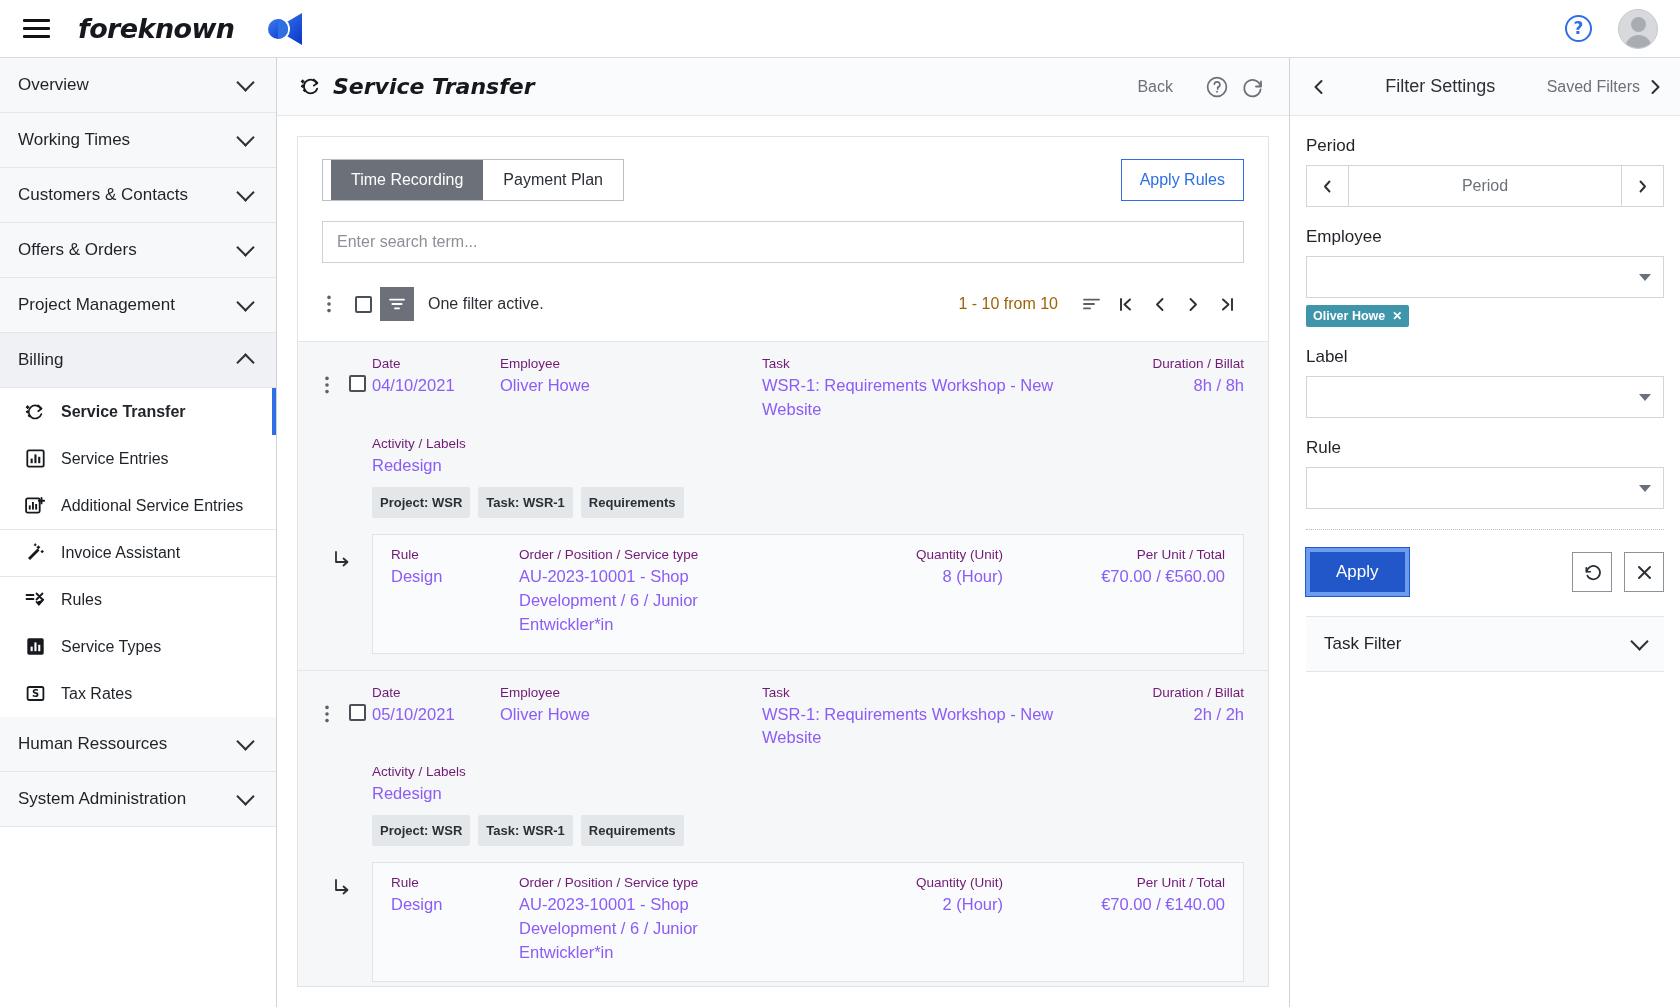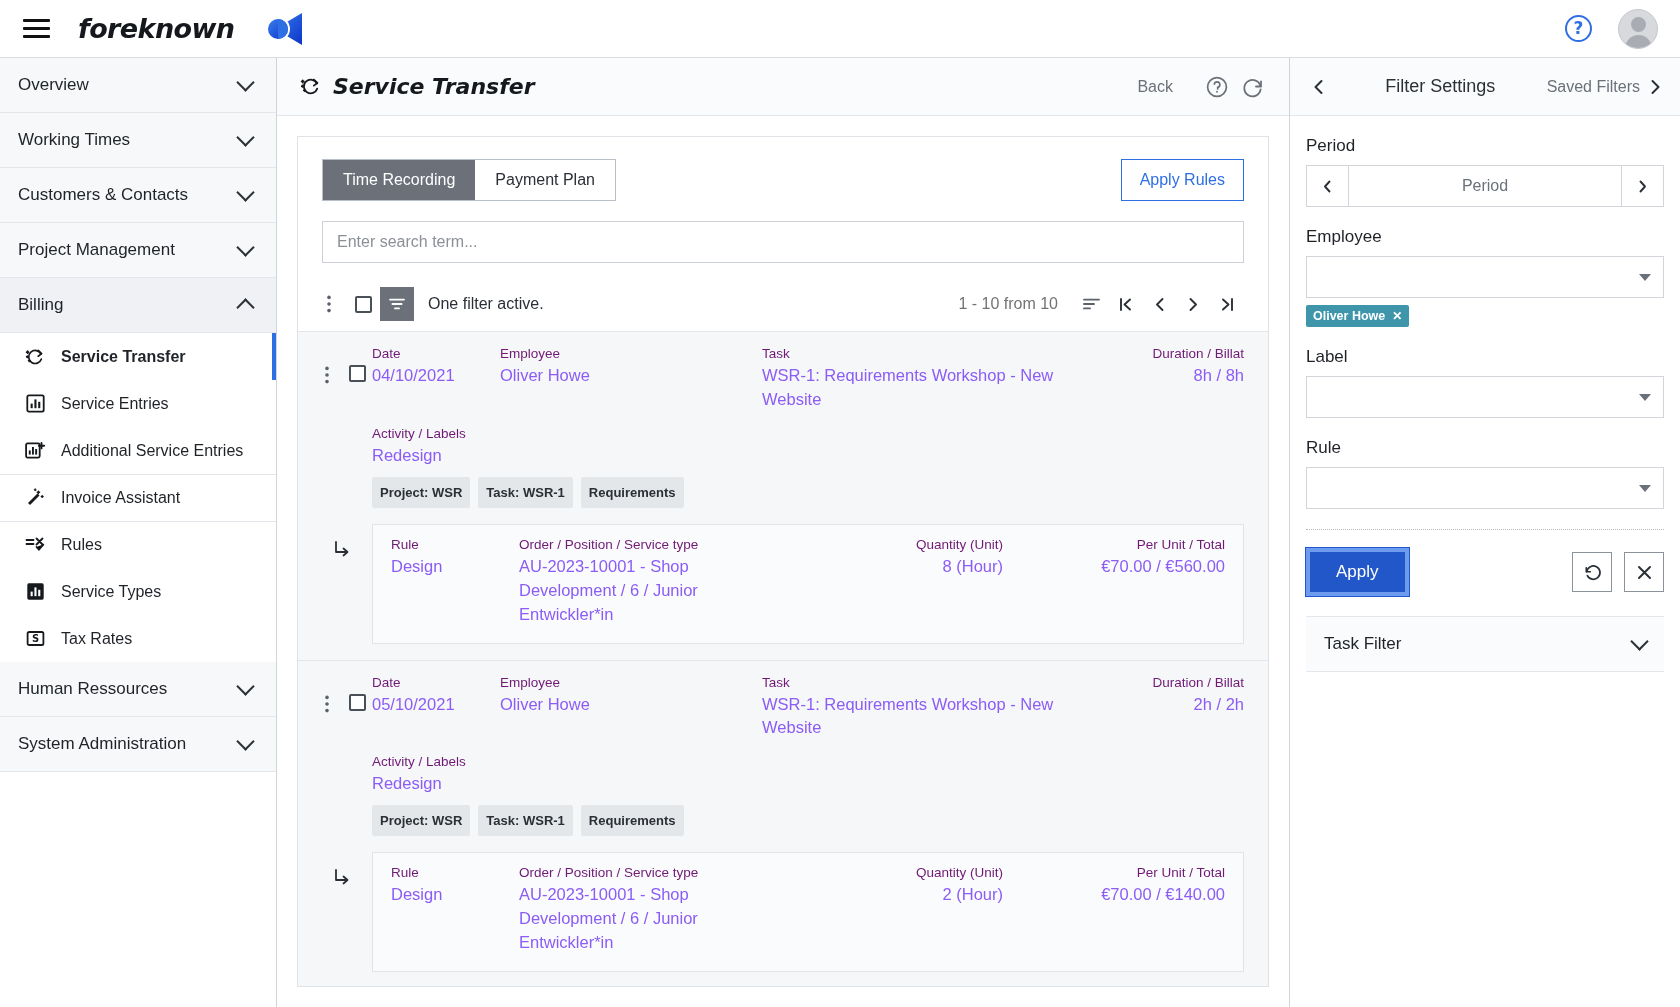--- a/index.html
+++ b/index.html
@@ -97,44 +97,44 @@
   .head-link { font-size: 16px; color: #6b7179; cursor:pointer; margin-right: 22px; }
   .head-ico { width:28px; height:28px; margin-left: 8px; cursor:pointer;
               display:flex; align-items:center; justify-content:center; color:#6b7179; }
 
   .panel { margin: 20px; border: 1px solid #dfe3e8; background:#fff; flex:1 1 auto;
            display:flex; flex-direction:column; min-height:0; }
   .panel-top { padding: 22px 24px 0 24px; }
   .tabs-row { display:flex; align-items:flex-start; }
   .tabs { display:flex; border:1px solid #b9bfc6; }
   .tab { padding: 11px 20px; font-size: 16px; background:#fff; color:#2b3036; cursor:pointer; }
-  .tab.sel { background:#6b7079; color:#fff; }
+  .tab.sel { background:#6b7079; color:#fff;margin-left:8px; }
   .tabs-spacer { flex:1 1 auto; }
   .btn-outline {
     border:1px solid #2f6fe4; color:#2f6fe4; background:#fff;
     padding: 11px 18px; font-size: 16px; cursor:pointer;
   }
   .search-wrap { padding: 20px 24px 0 24px; }
   .search-input {
     width:100%; height:42px; border:1px solid #ccd1d7; padding: 0 14px;
     font-size: 16px; color:#2b3036; font-family:"Liberation Sans", sans-serif;
   }
   .search-input::placeholder { color:#8b9097; }
 
   .toolbar {
     display:flex; align-items:center; gap:0;
-    padding: 10px 24px 10px 14px; border-bottom:1px solid #e3e6ea; margin-top: 14px;
+    padding: 10px 24px 20px 14px; border-bottom:1px solid #e3e6ea; margin-top: 14px;
   }
   .tb-btn { width:34px; height:34px; display:flex; align-items:center; justify-content:center;
             cursor:pointer; color:#5b6169; }
   .tb-btn.filled { background:#6b7079; color:#fff; }
   .tb-check { width:17px; height:17px; border:2px solid #4a5057; border-radius:2px; }
   .tb-text { font-size:16px; color:#2b3036; margin-left: 14px; }
   .tb-spacer { flex:1 1 auto; }
-  .tb-count { font-size:16px; color:#737373; margin-right: 16px; text-align: center; }
+  .tb-count { font-size:16px; color:#a16207; margin-right: 16px; text-align: center; }
   .tb-nav { width:34px; height:34px; display:flex; align-items:center; justify-content:center;
             cursor:pointer; color:#2b3036; font-size:17px; }
 
   .rows { overflow:hidden; flex:1 1 auto; }
   .rec { border-bottom: 1px solid #e3e6ea; background:#f6f7f9; padding: 14px 24px 16px 14px; }
   .rec-main { display:flex; align-items:flex-start; }
   .rec-handle { width:30px; flex:0 0 30px; display:flex; justify-content:center; padding-top: 20px;
                 color:#5b6169; cursor:pointer; }
   .rec-check { width:30px; flex:0 0 30px; padding-top: 19px; display:flex; justify-content:center; }
   .cb { width:17px; height:17px; border:2px solid #4a5057; border-radius:2px; cursor:pointer; background:#fff; }
@@ -255,20 +255,24 @@
       </div>
       <div class="nav-group">
         <span>Working Times</span>
         <span class="chev"></span>
       </div>
       <div class="nav-group">
         <span>Customers &amp; Contacts</span>
         <span class="chev"></span>
       </div>
       <div class="nav-group">
+        <span>Offers &amp; Orders</span>
+        <span class="chev"></span>
+      </div>
+      <div class="nav-group">
         <span>Project Management</span>
         <span class="chev"></span>
       </div>
       <div class="nav-group open">
         <span>Billing</span>
         <span class="chev up"></span>
       </div>
 
       <div class="sub-list">
         <div class="sub-item active">

